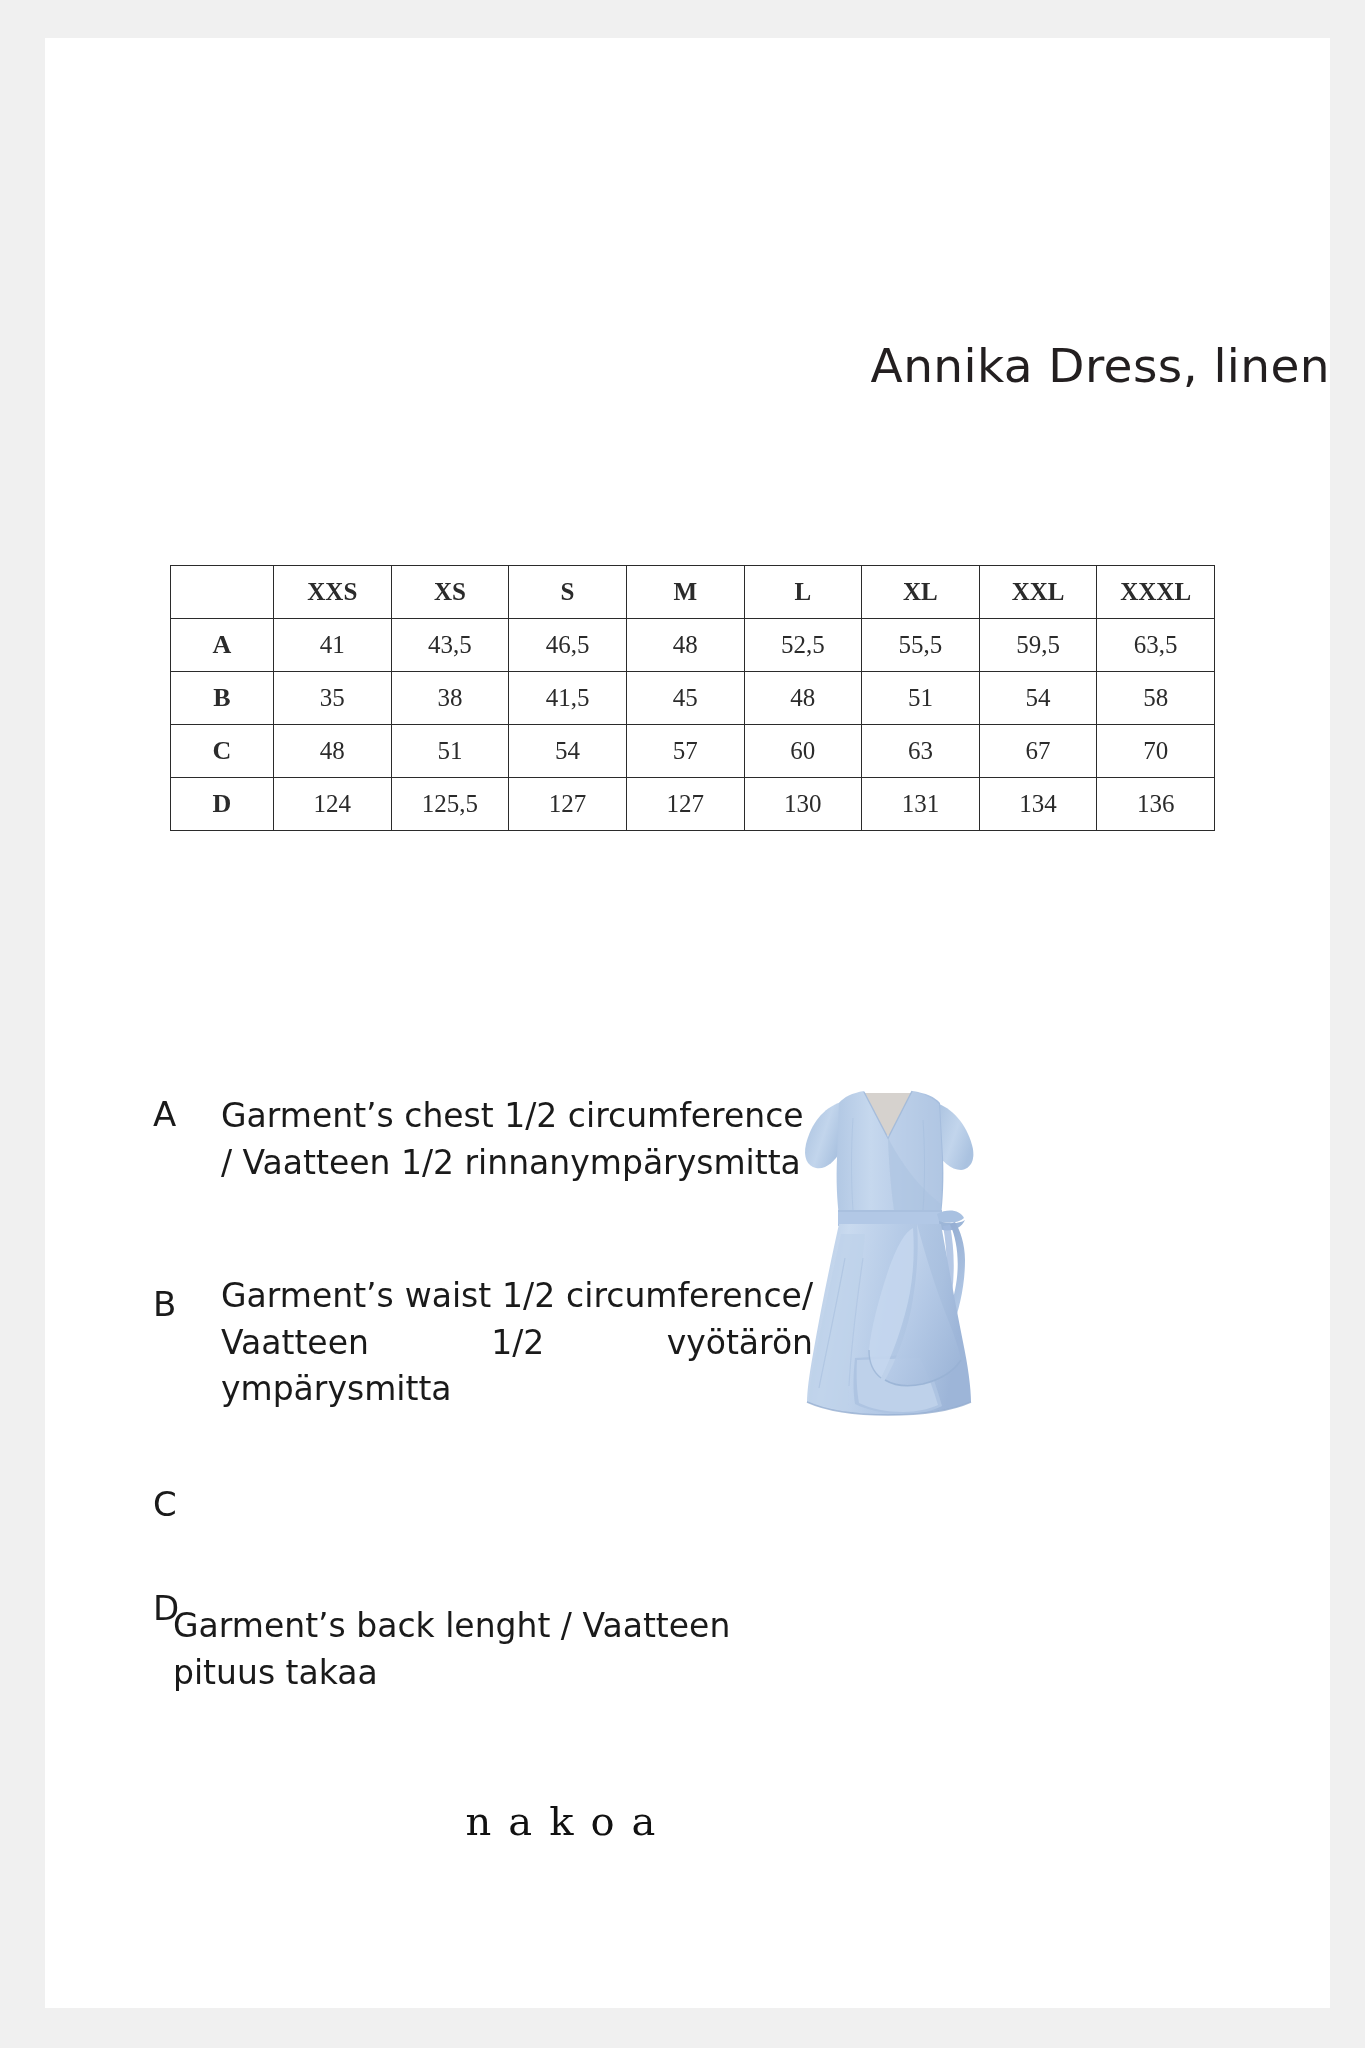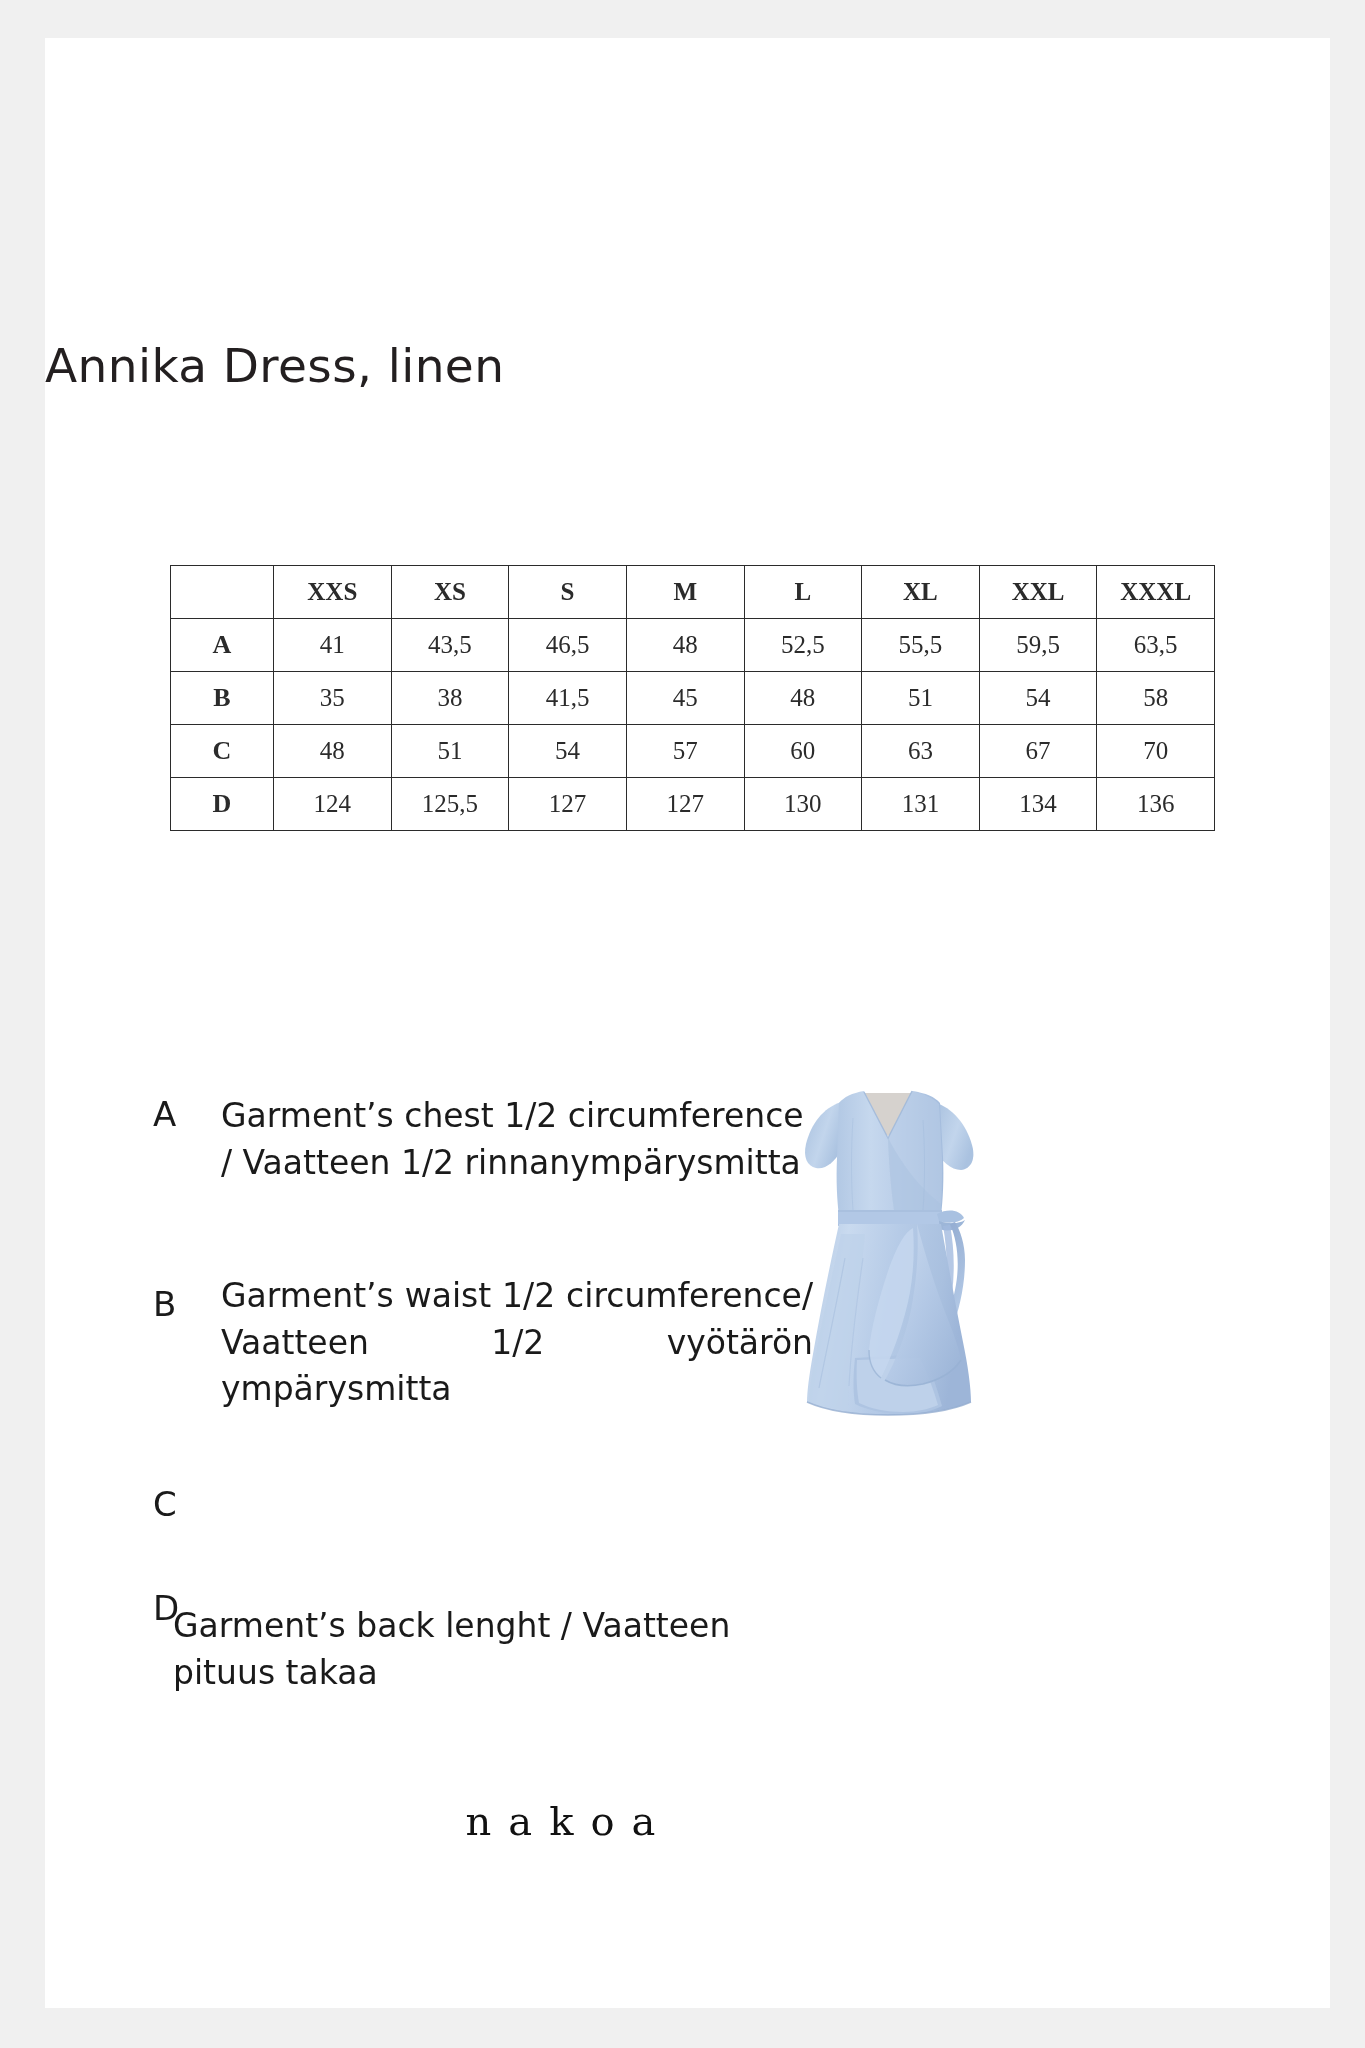--- a/index.html
+++ b/index.html
@@ -22,21 +22,21 @@
     height: 1970px;
     background: #ffffff;
   }
 
   
   .doc-title {
     position: absolute;
     left: 0;
     top: 300px;
     width: 1285px;
-    text-align: left;
+    text-align: right;
     font-family: "DejaVu Sans", sans-serif;
     font-size: 47px;
     font-weight: 400;
     color: #231f20;
     letter-spacing: 0.4px;
   }
 
   
   .size-table-wrap {
     position: absolute;

